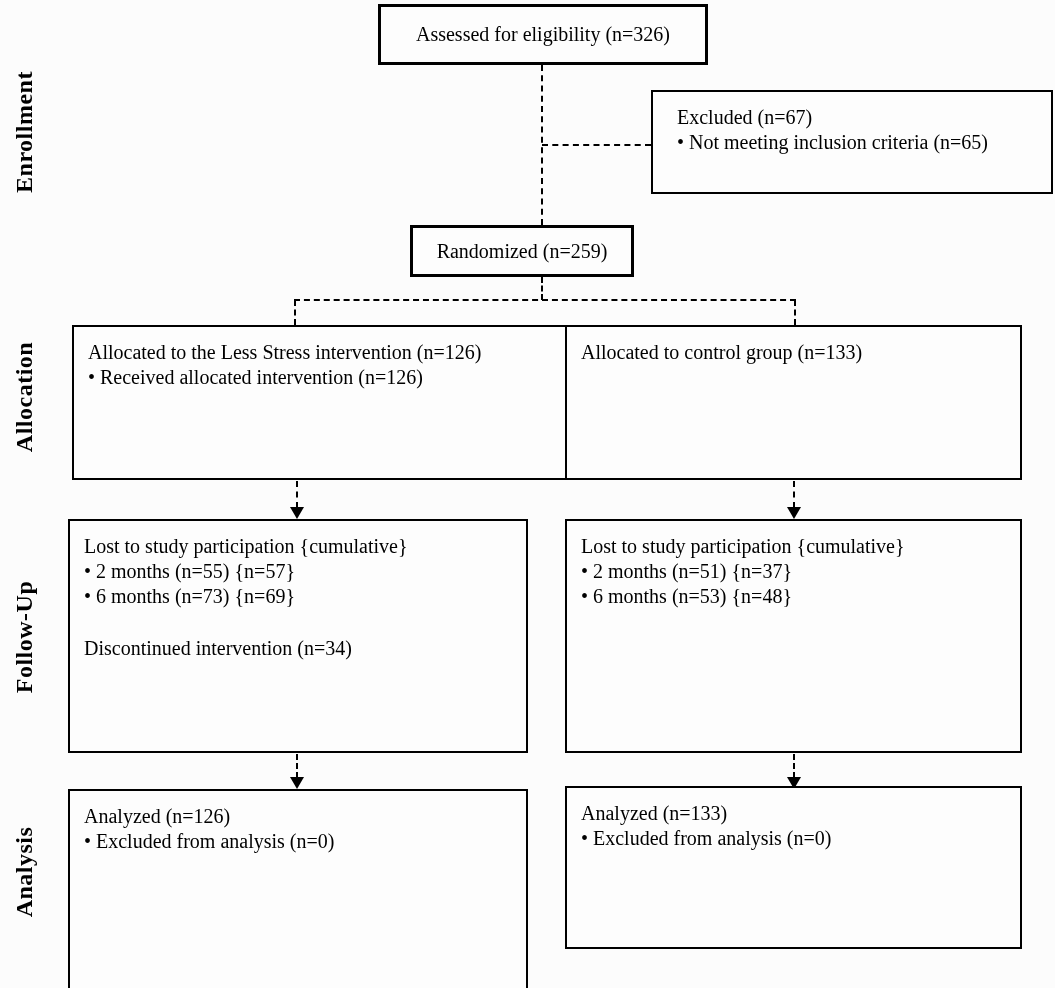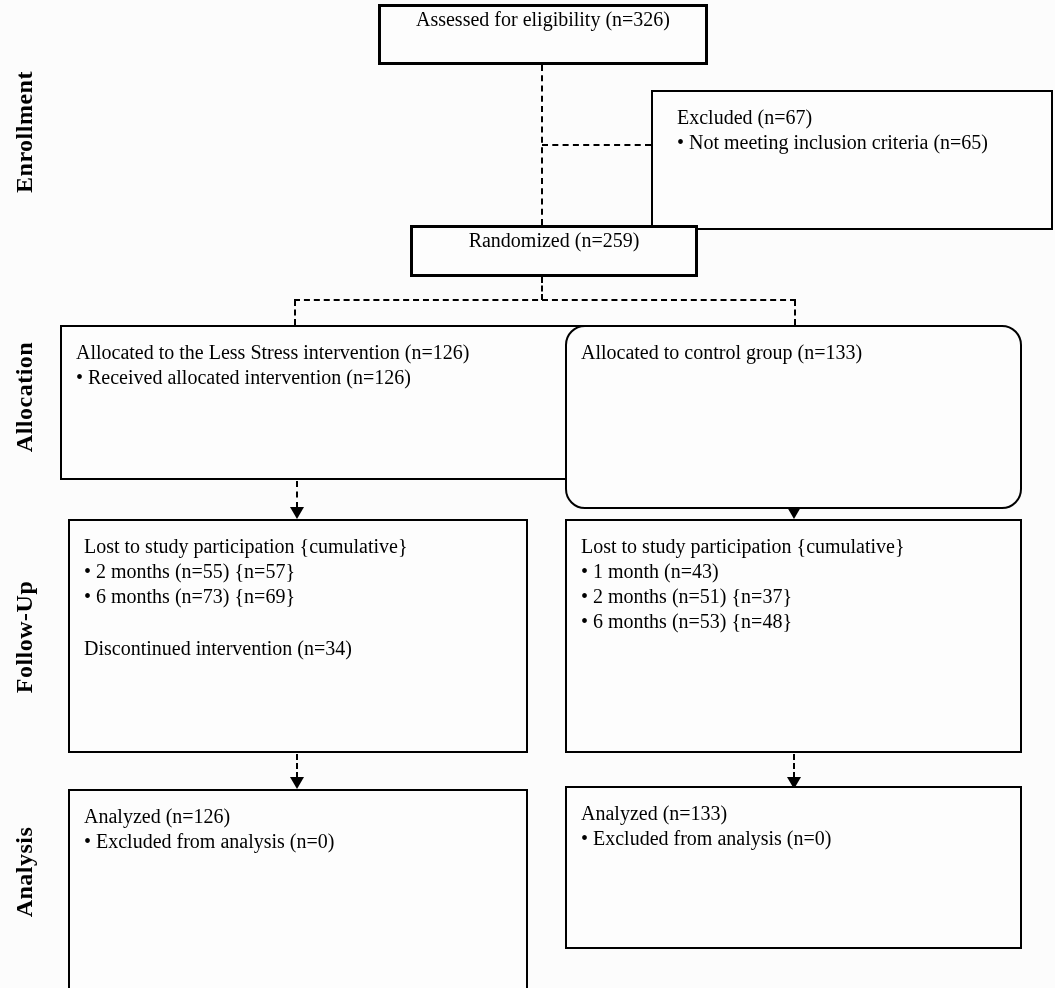--- a/index.html
+++ b/index.html
@@ -20,20 +20,21 @@
     position: absolute;
     background: #fdfdfd;
     border: 2px solid #000000;
     box-sizing: border-box;
     font-size: 20px;
     line-height: 25px;
   }
   .box.thick { border-width: 3px; }
   .box.centered {
     display: flex;
+    align-items: center;
     justify-content: center;
     text-align: center;
   }
   .box.content {
     padding: 13px 14px;
   }
   .box .line { white-space: nowrap; }
   .box .footer-line { margin-top: 27px; }
   .stage-label {
     position: absolute;
@@ -62,24 +63,24 @@
     position: absolute;
     width: 0;
     height: 0;
     border-left: 7px solid transparent;
     border-right: 7px solid transparent;
     border-top: 12px solid #000000;
   }
 
   
   #box-assessed    { left: 378px; top: 4px;   width: 330px; height: 61px; }
-  #box-excluded    { left: 651px; top: 90px;  width: 402px; height: 140px; padding-left: 24px; }
-  #box-randomized  { left: 410px; top: 225px; width: 288px; height: 52px; }
-  #box-alloc-left  { left: 60px;  top: 325px; width: 553px; height: 155px; }
-  #box-alloc-right { left: 565px; top: 325px; width: 457px; height: 184px; border-radius: 20px; }
+  #box-excluded    { left: 651px; top: 90px;  width: 402px; height: 104px; padding-left: 24px; }
+  #box-randomized  { left: 410px; top: 225px; width: 224px; height: 52px; }
+  #box-alloc-left  { left: 72px;  top: 325px; width: 553px; height: 155px; }
+  #box-alloc-right { left: 565px; top: 325px; width: 457px; height: 155px; }
   #box-fu-left     { left: 68px;  top: 519px; width: 460px; height: 234px; }
   #box-fu-right    { left: 565px; top: 519px; width: 457px; height: 234px; }
   #box-an-left     { left: 68px;  top: 789px; width: 460px; height: 209px; }
   #box-an-right    { left: 565px; top: 786px; width: 457px; height: 163px; }
 
   
   #label-enrollment { left: -106px; top: 117px; }
   #label-allocation { left: -106px; top: 382px; }
   #label-followup   { left: -106px; top: 622px; }
   #label-analysis   { left: -106px; top: 857px; }
@@ -153,21 +154,20 @@
 
   <div class="box content" id="box-fu-left">
     <div class="line">Lost to study participation {cumulative}</div>
     <div class="line">• 2 months (n=55) {n=57}</div>
     <div class="line">• 6 months (n=73) {n=69}</div>
     <div class="line footer-line">Discontinued intervention (n=34)</div>
   </div>
 
   <div class="box content" id="box-fu-right">
     <div class="line">Lost to study participation {cumulative}</div>
-    <div class="line">• 1 month (n=43)</div>
     <div class="line">• 2 months (n=51) {n=37}</div>
     <div class="line">• 6 months (n=53) {n=48}</div>
   </div>
 
   <div class="box content" id="box-an-left">
     <div class="line">Analyzed  (n=126)</div>
     <div class="line">• Excluded from analysis (n=0)</div>
   </div>
 
   <div class="box content" id="box-an-right">

